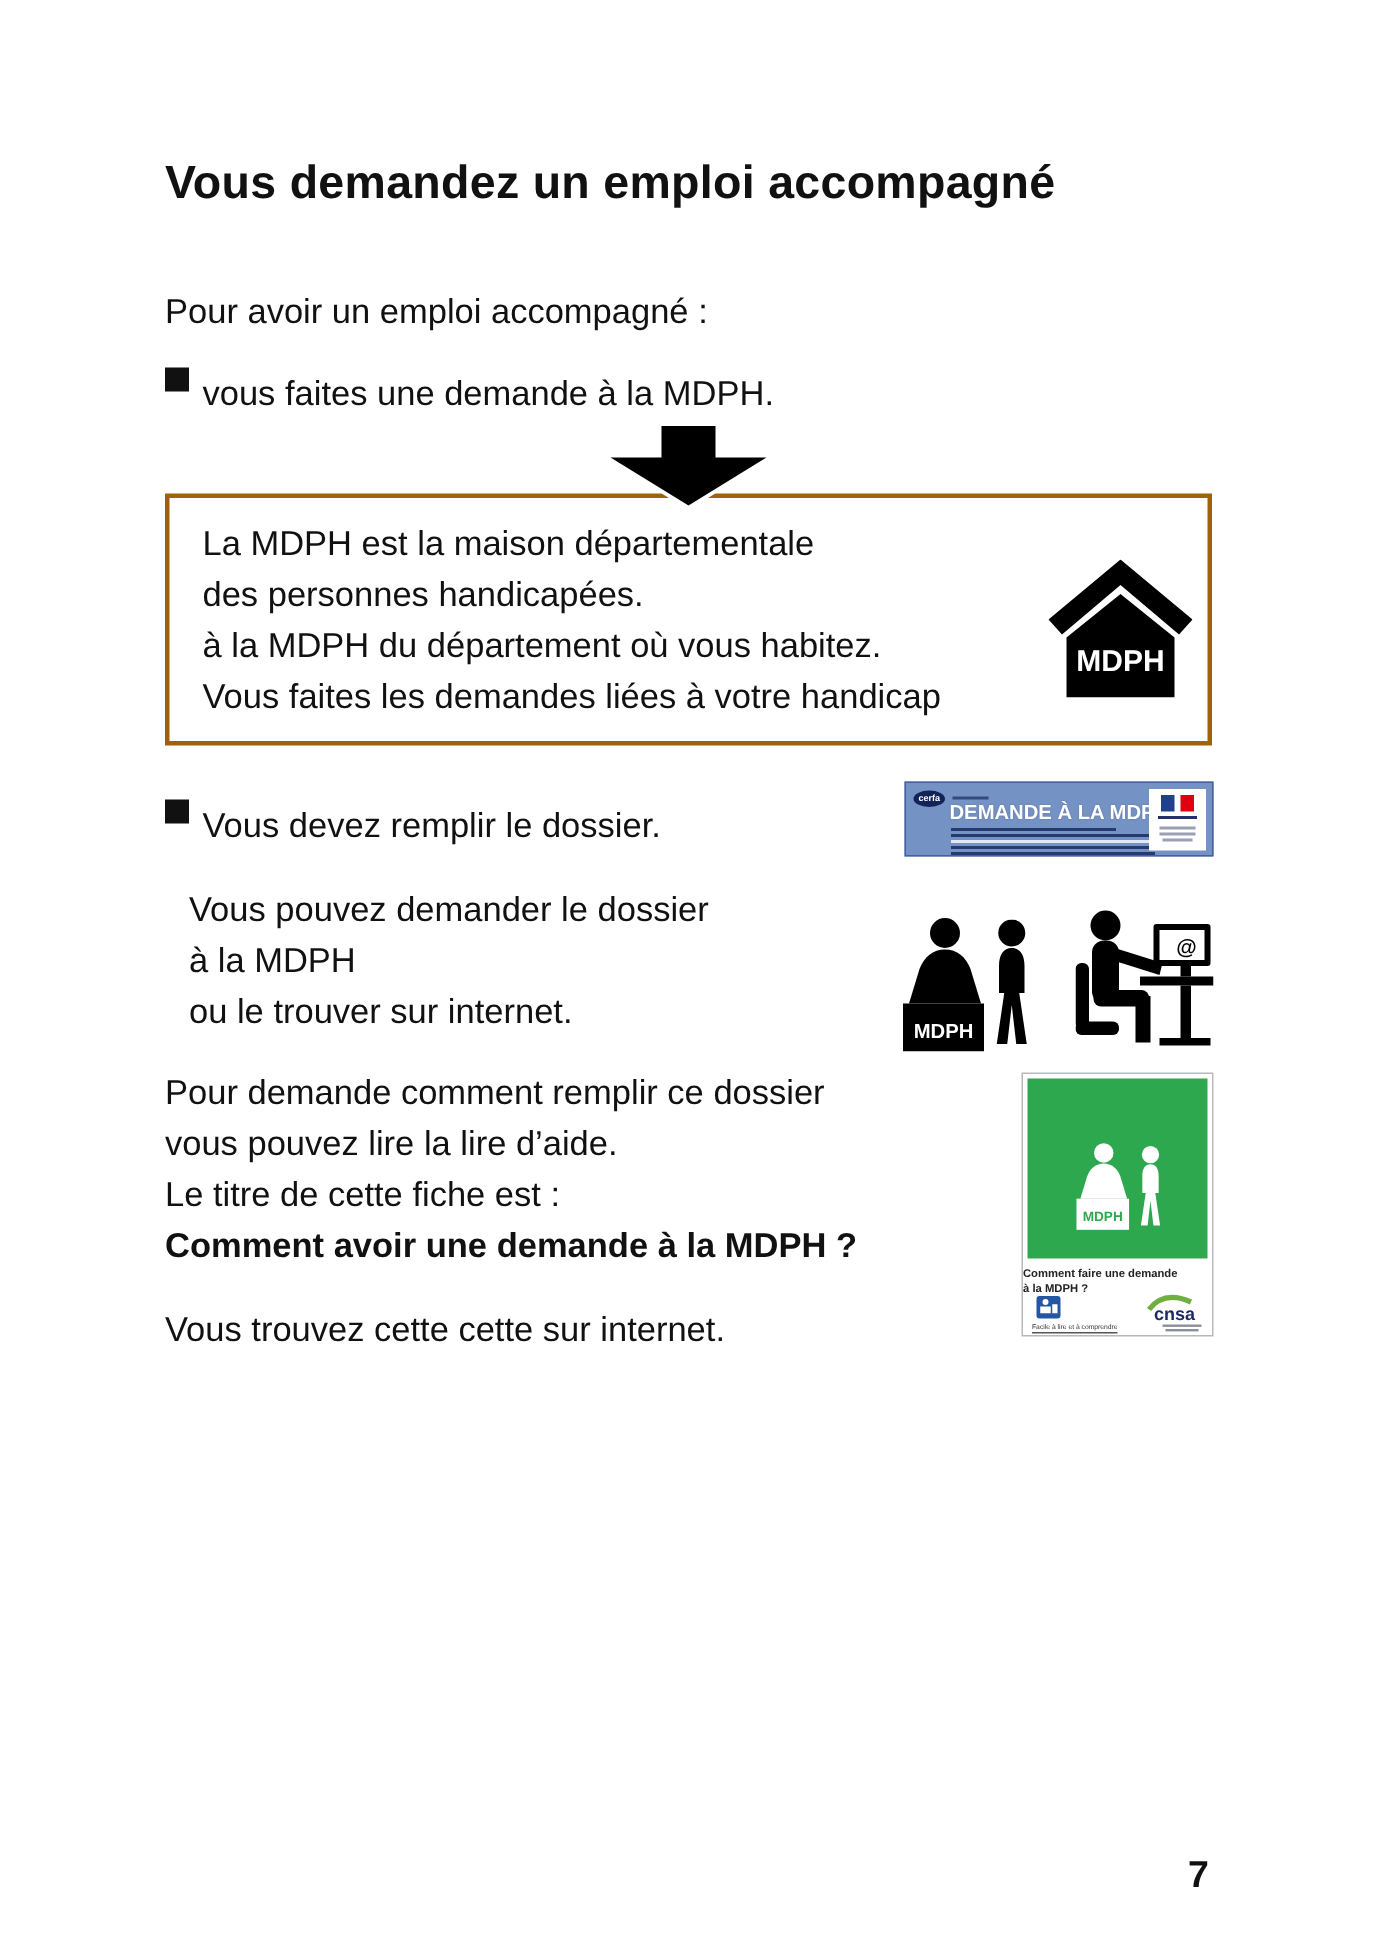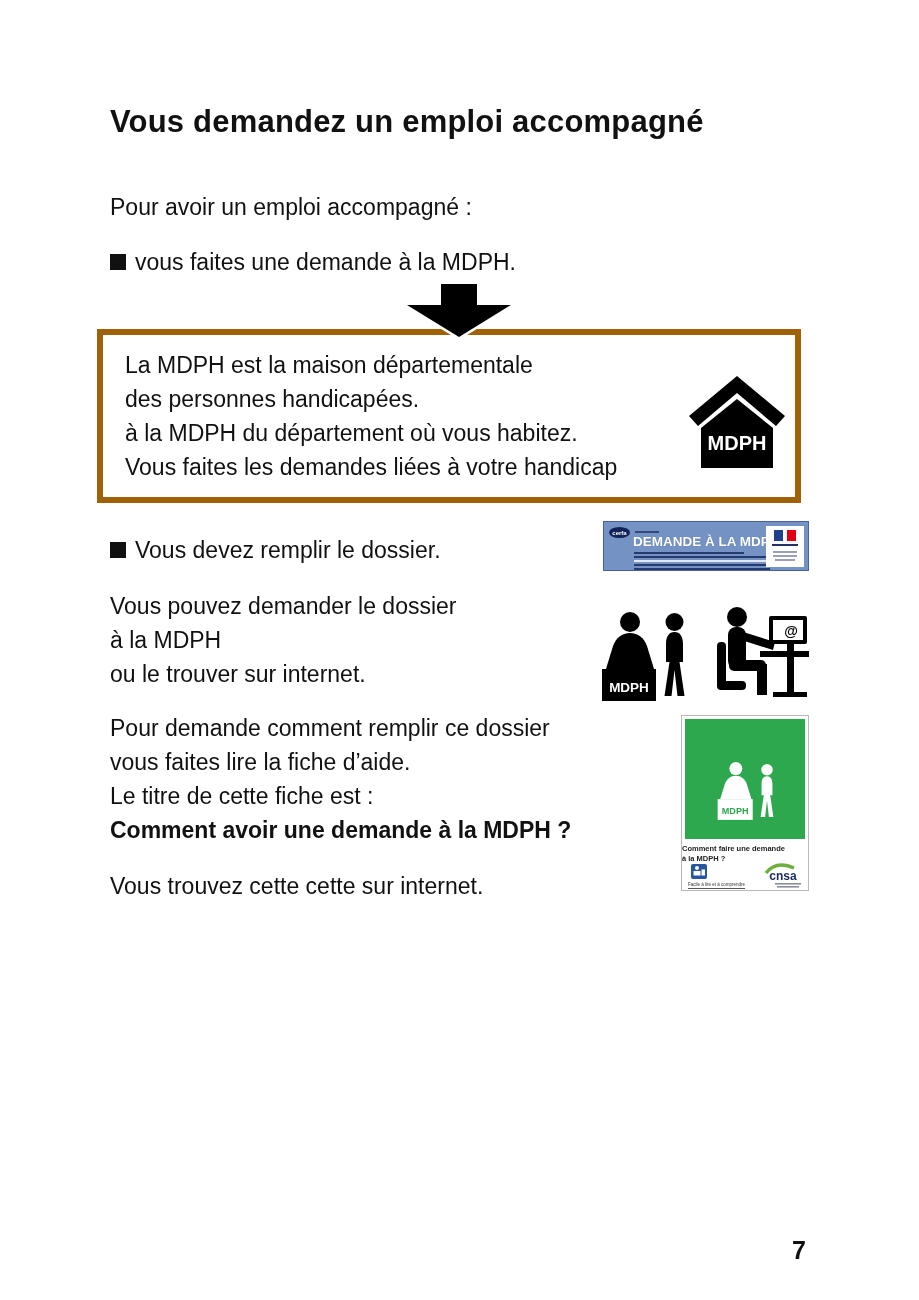--- a/index.html
+++ b/index.html
@@ -13,33 +13,33 @@
   }
   .abs { position: absolute; white-space: nowrap; }
 
   .page-title {
     left: 110px; top: 104px;
     font-size: 31px; font-weight: bold; letter-spacing: 0.2px;
     margin: 0;
   }
   .body-text { font-size: 23px; line-height: 34px; }
 
-  .bullet-line { display: flex; align-items: center; }
+  .bullet-line { display: flex; align-items: flex-start; }
   .bullet-sq {
     width: 16px; height: 16px; background: #111;
     display: inline-block; margin-right: 9px; flex: 0 0 auto;
   }
 
   
   .down-arrow { left: 404px; top: 284px; width: 110px; height: 56px; z-index: 3; }
 
   
   .info-box {
-    left: 97px; top: 329px; width: 692px; height: 162px;
-    border: 6px solid #a16207;
+    left: 110px; top: 329px; width: 692px; height: 162px;
+    border: 3px solid #a16207;
   }
   .info-box-text {
     position: absolute; left: 22px; top: 13px;
     font-size: 23px; line-height: 34px; white-space: nowrap;
   }
   .house-svg { position: absolute; left: 586px; top: 41px; width: 96px; height: 92px; }
 
   
   .form-banner {
     left: 603px; top: 521px; width: 206px; height: 50px;
@@ -139,21 +139,21 @@
   <div class="flag-box">
     <span class="flag-blue" style="background:#1f3f8f;"></span>
     <span class="flag-red" style="background:#e1000f;"></span>
     <span class="flag-line" style="left:6px; top:18px; width:26px;"></span>
     <span class="flag-line grey" style="left:7px; top:25px; width:24px;"></span>
     <span class="flag-line grey" style="left:7px; top:29px; width:24px;"></span>
     <span class="flag-line grey" style="left:9px; top:33px; width:20px;"></span>
   </div>
 </div>
 
-<div class="abs body-text" style="left:110px; top:589px;">
+<div class="abs body-text" style="left:126px; top:589px;">
   <div>Vous pouvez demander le dossier</div>
   <div>à la MDPH</div>
   <div>ou le trouver sur internet.</div>
 </div>
 
 <div class="abs icons-row">
   <svg style="position:absolute; left:0; top:6px;" width="57" height="89" viewBox="0 0 57 89">
     <circle cx="29" cy="10" r="10" fill="#000"></circle>
     <path d="M29 21 C21 21 15 26 12 34 L5 57 L53 57 L46 34 C43 26 37 21 29 21 Z" fill="#000"></path>
     <rect x="1" y="57" width="54" height="32" fill="#000"></rect>
@@ -176,21 +176,21 @@
     <text x="74" y="30" text-anchor="middle" fill="#000" font-size="14" font-weight="bold" font-family="Liberation Sans, sans-serif">@</text>
     <rect x="70" y="38" width="7" height="7" fill="#000"></rect>
     <rect x="43" y="45" width="49" height="6" fill="#000"></rect>
     <rect x="70" y="51" width="7" height="36" fill="#000"></rect>
     <rect x="56" y="86" width="34" height="5" fill="#000"></rect>
   </svg>
 </div>
 
 <div class="abs body-text" style="left:110px; top:711px;">
   <div>Pour demande comment remplir ce dossier</div>
-  <div>vous faites lire la fiche d’aide.</div>
+  <div>vous pouvez lire la lire d’aide.</div>
   <div>Le titre de cette fiche est :</div>
   <div class="bold">Comment avoir une demande à la MDPH ?</div>
 </div>
 
 <div class="abs fiche-card">
   <div class="fiche-green">
     <svg style="position:absolute; left:32px; top:43px;" width="37" height="58" viewBox="0 0 57 89">
       <circle cx="29" cy="10" r="10" fill="#fff"></circle>
       <path d="M29 21 C21 21 15 26 12 34 L5 57 L53 57 L46 34 C43 26 37 21 29 21 Z" fill="#fff"></path>
       <rect x="1" y="57" width="54" height="32" fill="#fff"></rect>

